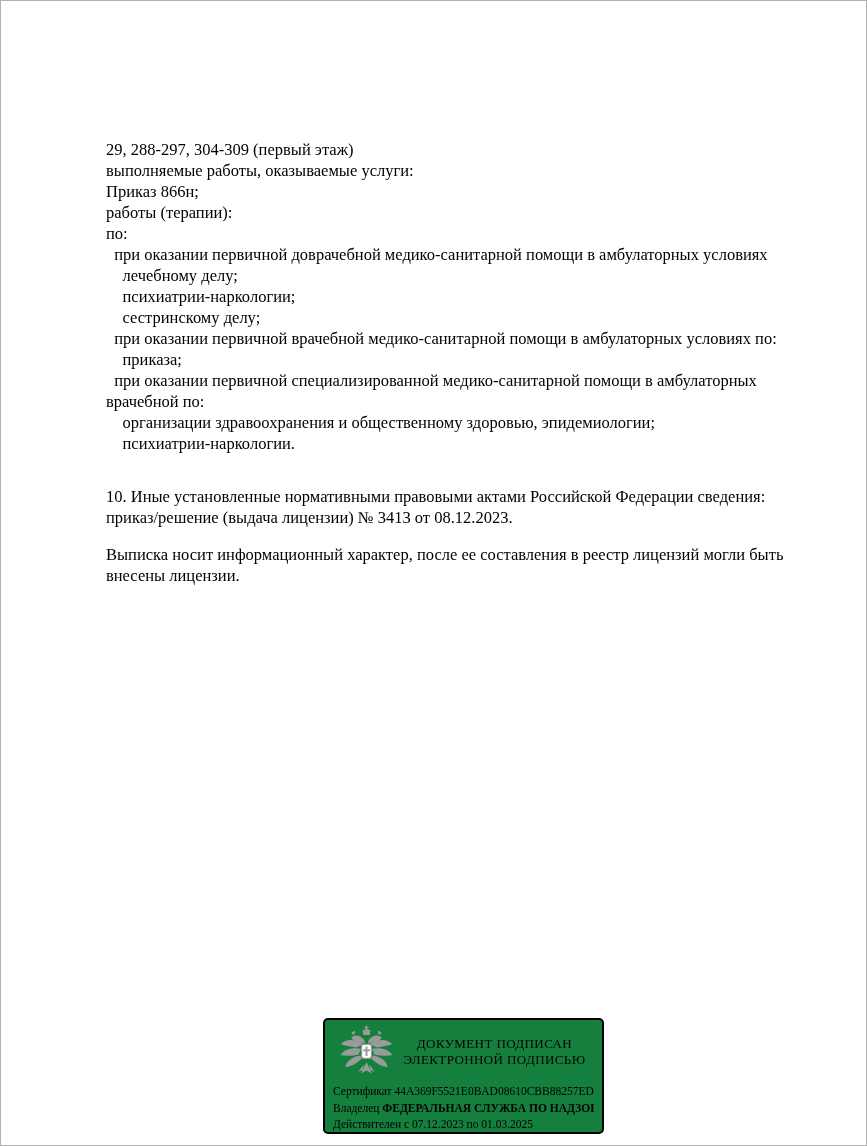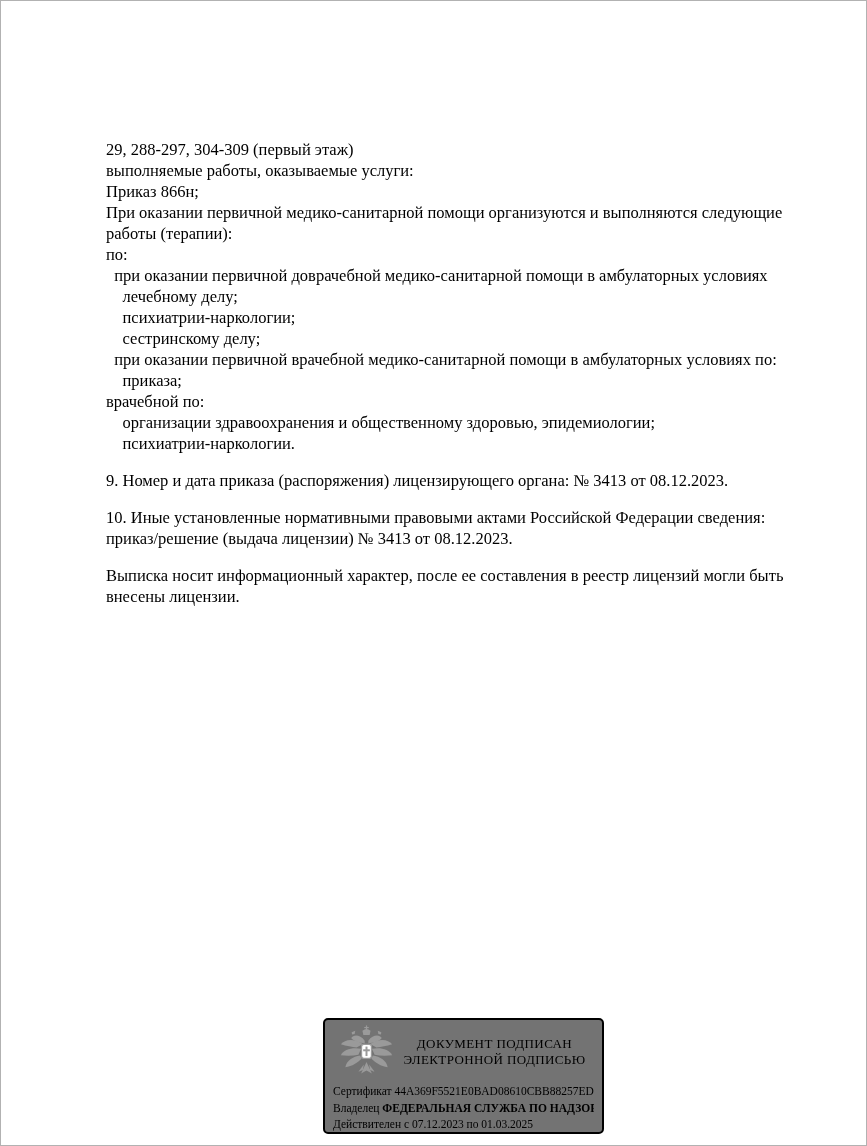--- a/index.html
+++ b/index.html
@@ -37,21 +37,21 @@
   .stamp {
     position: absolute;
     left: 322px;
     top: 1017px;
     width: 281px;
     height: 116px;
     box-sizing: border-box;
     border: 2px solid #000000;
     border-radius: 5px;
     padding: 4px 8px 0 8px;
-    background: #737373;
+    background: #15803d;
   }
   .stamp-top {
     display: flex;
     align-items: center;
     height: 56px;
   }
   .emblem-wrap {
     width: 57px;
     height: 54px;
     margin-left: 5px;
@@ -79,34 +79,33 @@
 </style>
 </head>
 <body>
 
 <div class="page">
 
   <div class="doc-text">
       <div class="doc-line">29, 288-297, 304-309 (первый этаж)</div>
       <div class="doc-line">выполняемые работы, оказываемые услуги:</div>
       <div class="doc-line">Приказ 866н;</div>
-      <div class="doc-line">При оказании первичной медико-санитарной помощи организуются и выполняются следующие</div>
       <div class="doc-line">работы (терапии):</div>
       <div class="doc-line">по:</div>
       <div class="doc-line">  при оказании первичной доврачебной медико-санитарной помощи в амбулаторных условиях</div>
       <div class="doc-line">    лечебному делу;</div>
       <div class="doc-line">    психиатрии-наркологии;</div>
       <div class="doc-line">    сестринскому делу;</div>
       <div class="doc-line">  при оказании первичной врачебной медико-санитарной помощи в амбулаторных условиях по:</div>
       <div class="doc-line">    приказа;</div>
+      <div class="doc-line">  при оказании первичной специализированной медико-санитарной помощи в амбулаторных</div>
       <div class="doc-line">врачебной по:</div>
       <div class="doc-line">    организации здравоохранения и общественному здоровью, эпидемиологии;</div>
       <div class="doc-line">    психиатрии-наркологии.</div>
       <div class="doc-line blank"></div>
-      <div class="doc-line">9. Номер и дата приказа (распоряжения) лицензирующего органа: № 3413 от 08.12.2023.</div>
       <div class="doc-line blank"></div>
       <div class="doc-line">10. Иные установленные нормативными правовыми актами Российской Федерации сведения:</div>
       <div class="doc-line">приказ/решение (выдача лицензии) № 3413 от 08.12.2023.</div>
       <div class="doc-line blank"></div>
       <div class="doc-line">Выписка носит информационный характер, после ее составления в реестр лицензий могли быть</div>
       <div class="doc-line">внесены лицензии.</div>
     </div>
 
   <div class="stamp">
     <div class="stamp-top">

